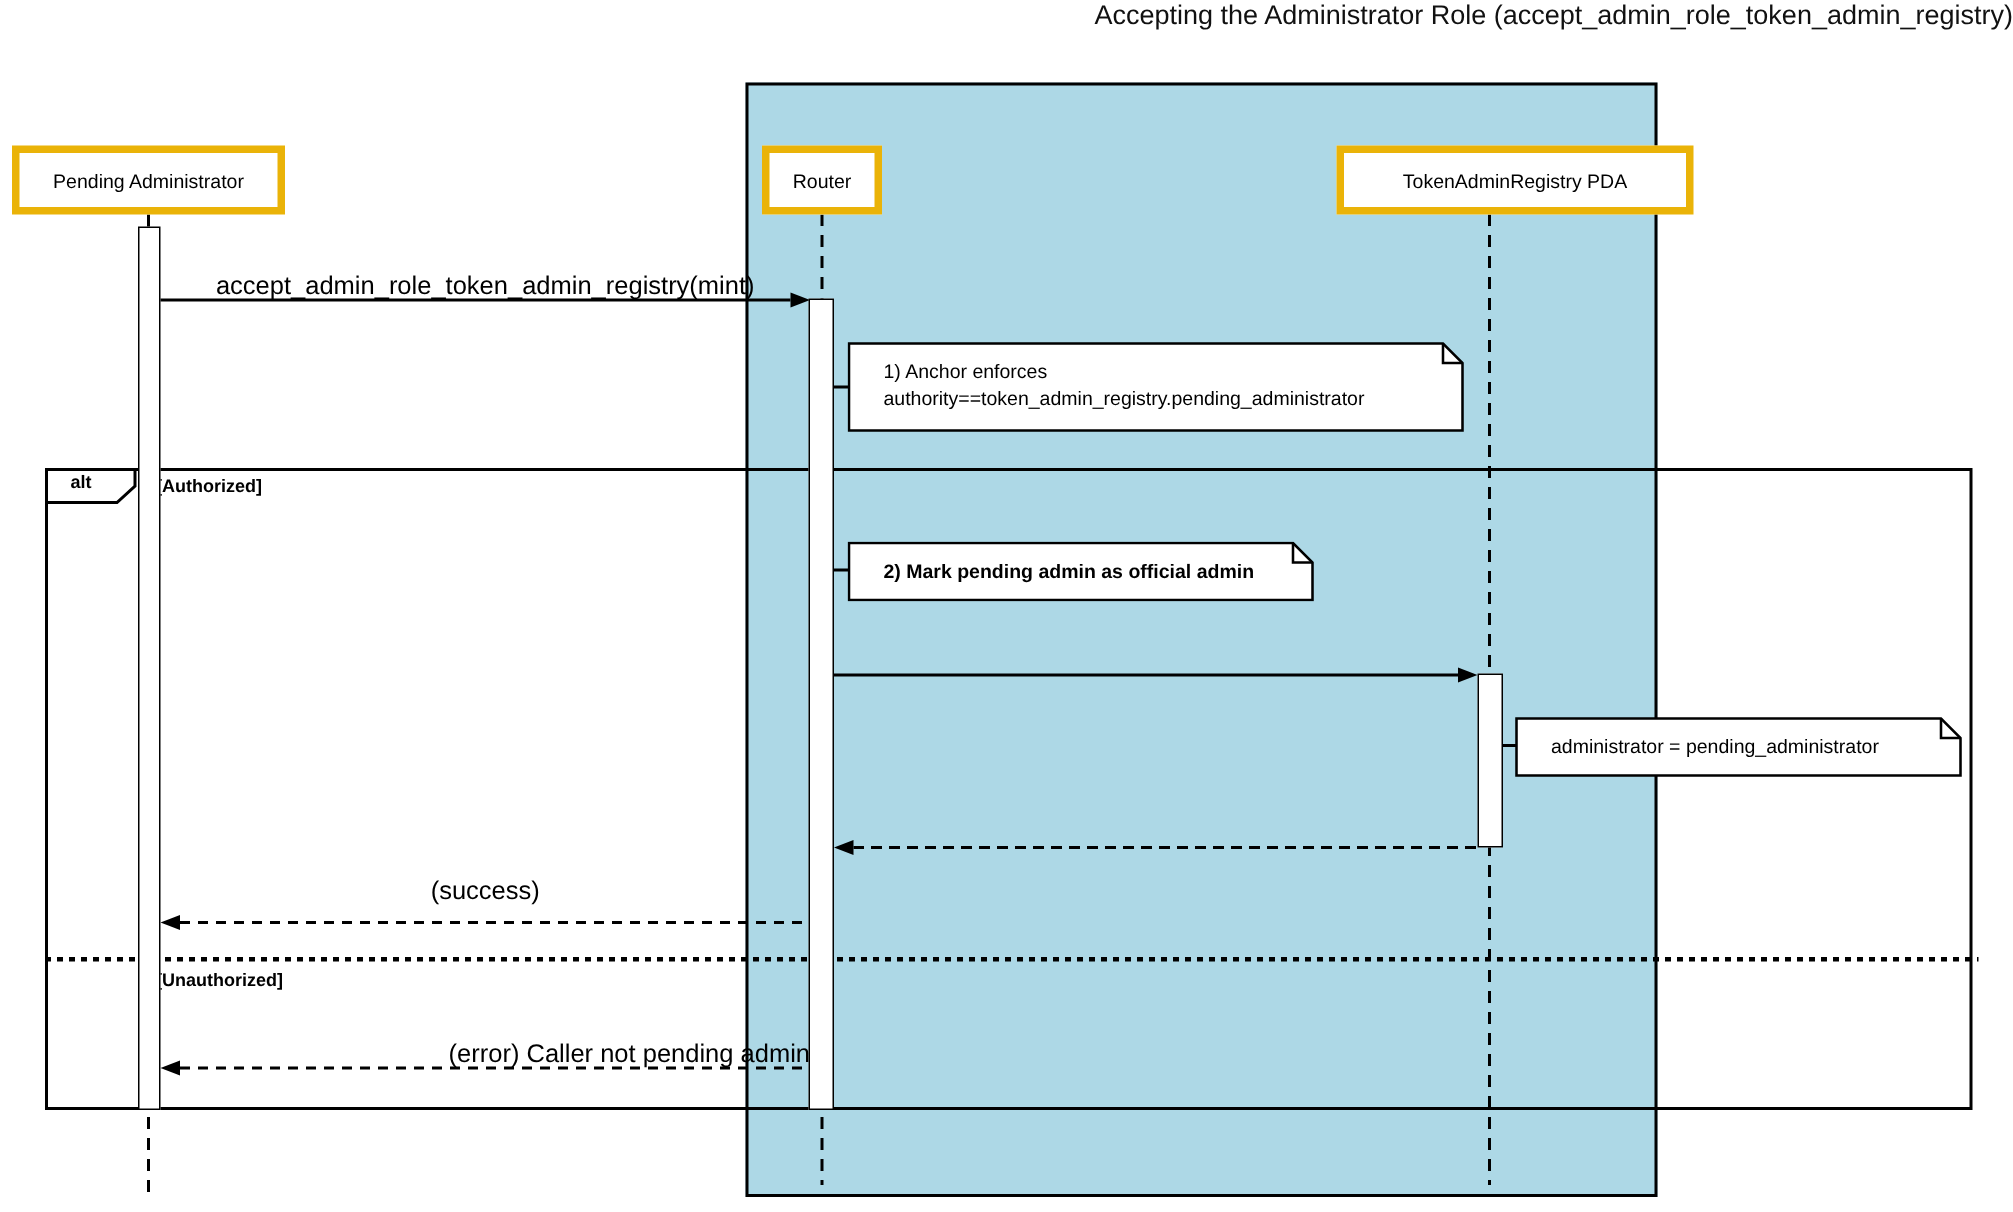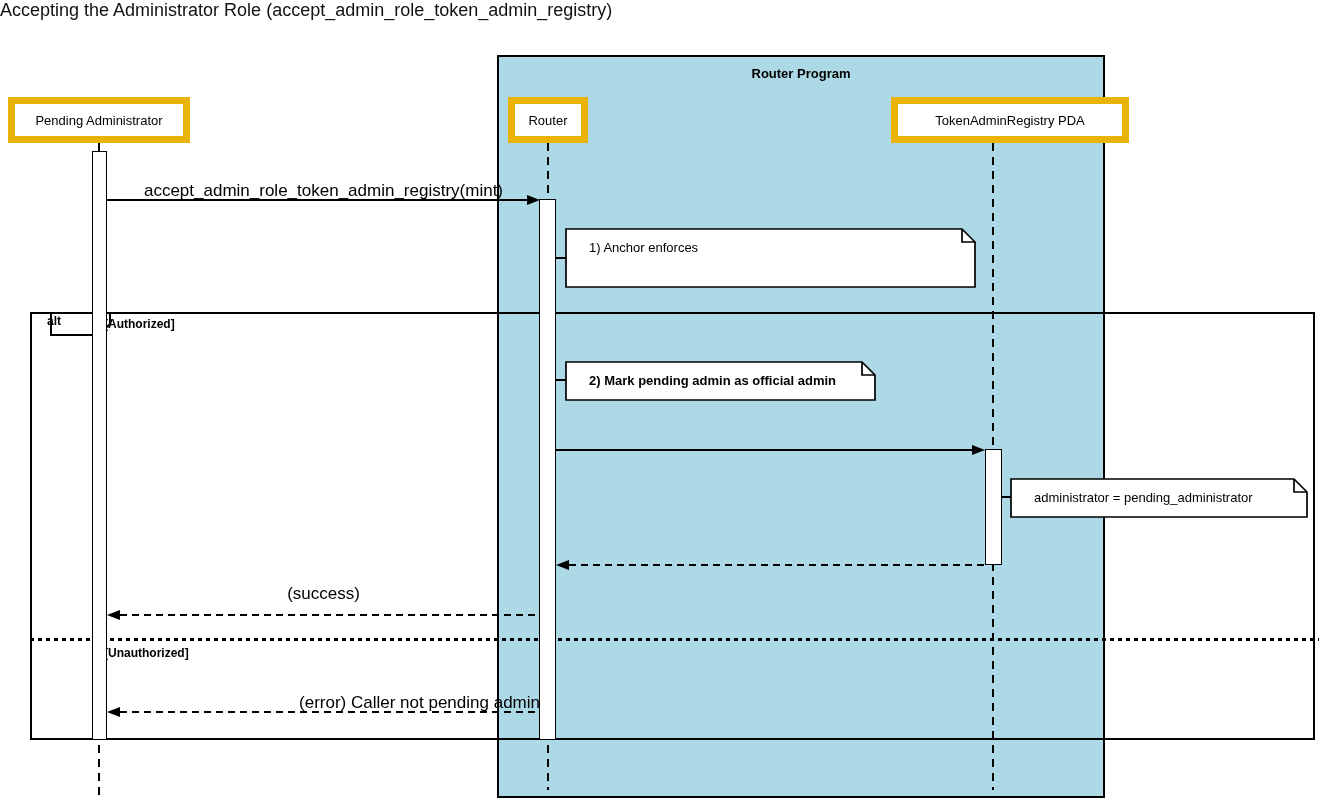--- a/index.html
+++ b/index.html
@@ -3,50 +3,50 @@
 <meta charset="utf-8">
 <style>
   html,body { margin:0; padding:0; background:#ffffff; }
   #canvas {
     position:relative; width:1342px; height:808px; background:#ffffff;
     font-family:"Liberation Sans", sans-serif; color:#000; overflow:hidden;
   }
   .abs { position:absolute; }
 
   .title {
-    left:0; top:9; width:1342px; text-align:left;
+    left:0; top:9; width:1342px; text-align:right;
     font-size:18px; color:#111;
   }
 
   .container-box {
     left:497px; top:55px; width:608px; height:743px;
     background:#add8e6; border:2px solid #000; box-sizing:border-box;
   }
   .container-label {
     left:497px; top:66px; width:608px; text-align:center;
     font-size:13px; font-weight:bold;
   }
 
   .participant {
-    top:97px; height:46px; background:#fff; border:7px solid #eab308;
+    top:97px; height:46px; background:#fff; border:5px solid #eab308;
     box-sizing:border-box; display:flex; align-items:center; justify-content:center;
     font-size:13px; z-index:2;
   }
 
   .lifeline {
     width:2px; z-index:1;
     background:repeating-linear-gradient(to bottom,#000 0 8px,transparent 8px 14px);
   }
   .stub { width:2px; background:#000; z-index:1; }
 
   .frame {
     left:30px; top:312px; width:1285px; height:428px;
     border:2px solid #000; box-sizing:border-box; z-index:2;
   }
-  .pentagon-wrap { left:-2px; top:-2px; width:62px; height:24px;padding-left:20px; }
+  .pentagon-wrap { left:-2px; top:-2px; width:62px; height:24px; }
   .pentagon-label {
     left:0; top:2px; width:48px; text-align:center;
     font-size:12px; font-weight:bold;
   }
   .guard { font-size:12px; font-weight:bold; }
   .divider {
     left:-2px; top:324px; width:1289px; height:3px;
     background:repeating-linear-gradient(to right,#000 0 4px,transparent 4px 8px);
     z-index:4;
   }
@@ -73,21 +73,20 @@
   .msg-label { font-size:17px; text-align:center; z-index:6; white-space:nowrap; }
 </style>
 </head>
 <body>
 
 <div id="canvas">
 
   <div class="abs title">Accepting the Administrator Role (accept_admin_role_token_admin_registry)</div>
 
   <div class="abs container-box"></div>
-  <div class="abs container-label">Router Program</div>
 
   <div class="abs lifeline" style="left:98px; top:143px; height:657px;"></div>
   <div class="abs lifeline" style="left:547px; top:143px; height:647px;"></div>
   <div class="abs lifeline" style="left:992px; top:143px; height:647px;"></div>
   <div class="abs stub" style="left:98px; top:143px; height:9px;"></div>
 
   <div class="abs participant" style="left:8px; width:182px;">
     <span>Pending Administrator</span>
   </div>
   <div class="abs participant" style="left:508px; width:80px;align-items:center;">
@@ -113,20 +112,21 @@
   <div class="abs activation" style="left:539px; top:199px; width:17px; height:541px;"></div>
   <div class="abs activation" style="left:985px; top:449px; width:17px; height:116px;"></div>
 
   <div class="abs connector" style="left:556px; top:257px; width:10px;"></div>
   <div class="abs note" style="left:565px; top:228px; width:411px; height:60px;">
     <svg width="411" height="60" viewBox="0 0 411 60">
       <path d="M1,1 H397 L410,14 V59 H1 Z" fill="#ffffff" stroke="#000000" stroke-width="1.7"></path>
       <path d="M397,1 V14 H410" fill="none" stroke="#000000" stroke-width="1.7"></path>
     </svg>
     <div class="note-text" style="top:11px;">1) Anchor enforces</div>
+    <div class="note-text" style="top:29px;">authority==token_admin_registry.pending_administrator</div>
   </div>
 
   <div class="abs msg-label" style="left:107px; top:181px; width:433px;">accept_admin_role_token_admin_registry(mint)</div>
   <div class="abs msg-line-solid" style="left:107px; top:199px; width:420px;"></div>
   <div class="abs head head-right" style="left:527px; top:195px;"></div>
 
   <div class="abs connector" style="left:556px; top:379px; width:10px;"></div>
   <div class="abs note" style="left:565px; top:361px; width:311px; height:40px;font-weight:bold;">
     <svg width="311" height="40" viewBox="0 0 311 40">
       <path d="M1,1 H297 L310,14 V39 H1 Z" fill="#ffffff" stroke="#000000" stroke-width="1.7"></path>

